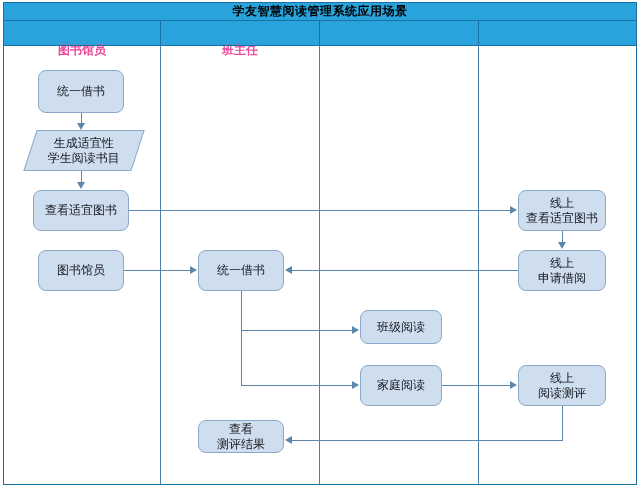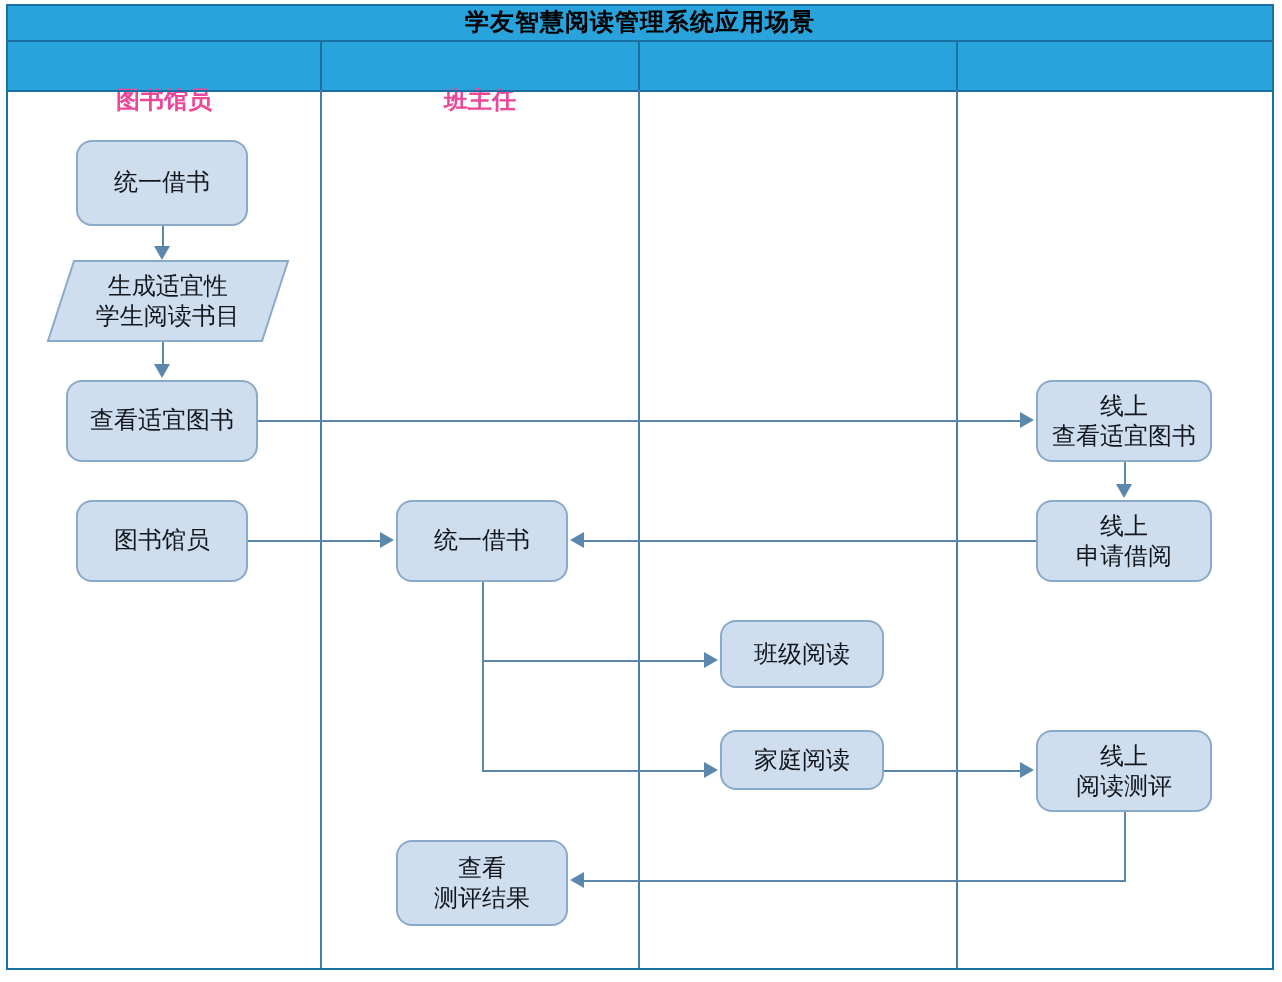--- a/index.html
+++ b/index.html
@@ -161,26 +161,26 @@
 
   <div class="para" style="left:30px;top:130px;width:108px;height:41px;"><span>生成适宜性
 学生阅读书目</span></div>
 
   <div class="node" style="left:33px;top:190px;width:96px;height:41px;">查看适宜图书</div>
 
   <div class="node" style="left:38px;top:250px;width:86px;height:41px;">图书馆员</div>
 
   <div class="node" style="left:198px;top:250px;width:86px;height:41px;">统一借书</div>
 
-  <div class="node" style="left:198px;top:420px;width:86px;height:43px;">查看
+  <div class="node" style="left:198px;top:420px;width:86px;height:33px;">查看
 测评结果</div>
 
   <div class="node" style="left:360px;top:310px;width:82px;height:34px;">班级阅读</div>
 
-  <div class="node" style="left:360px;top:365px;width:82px;height:30px;">家庭阅读</div>
+  <div class="node" style="left:360px;top:365px;width:82px;height:41px;">家庭阅读</div>
 
   <div class="node" style="left:518px;top:190px;width:88px;height:41px;">线上
 查看适宜图书</div>
 
   <div class="node" style="left:518px;top:250px;width:88px;height:41px;">线上
 申请借阅</div>
 
   <div class="node" style="left:518px;top:365px;width:88px;height:41px;">线上
 阅读测评</div>
 

